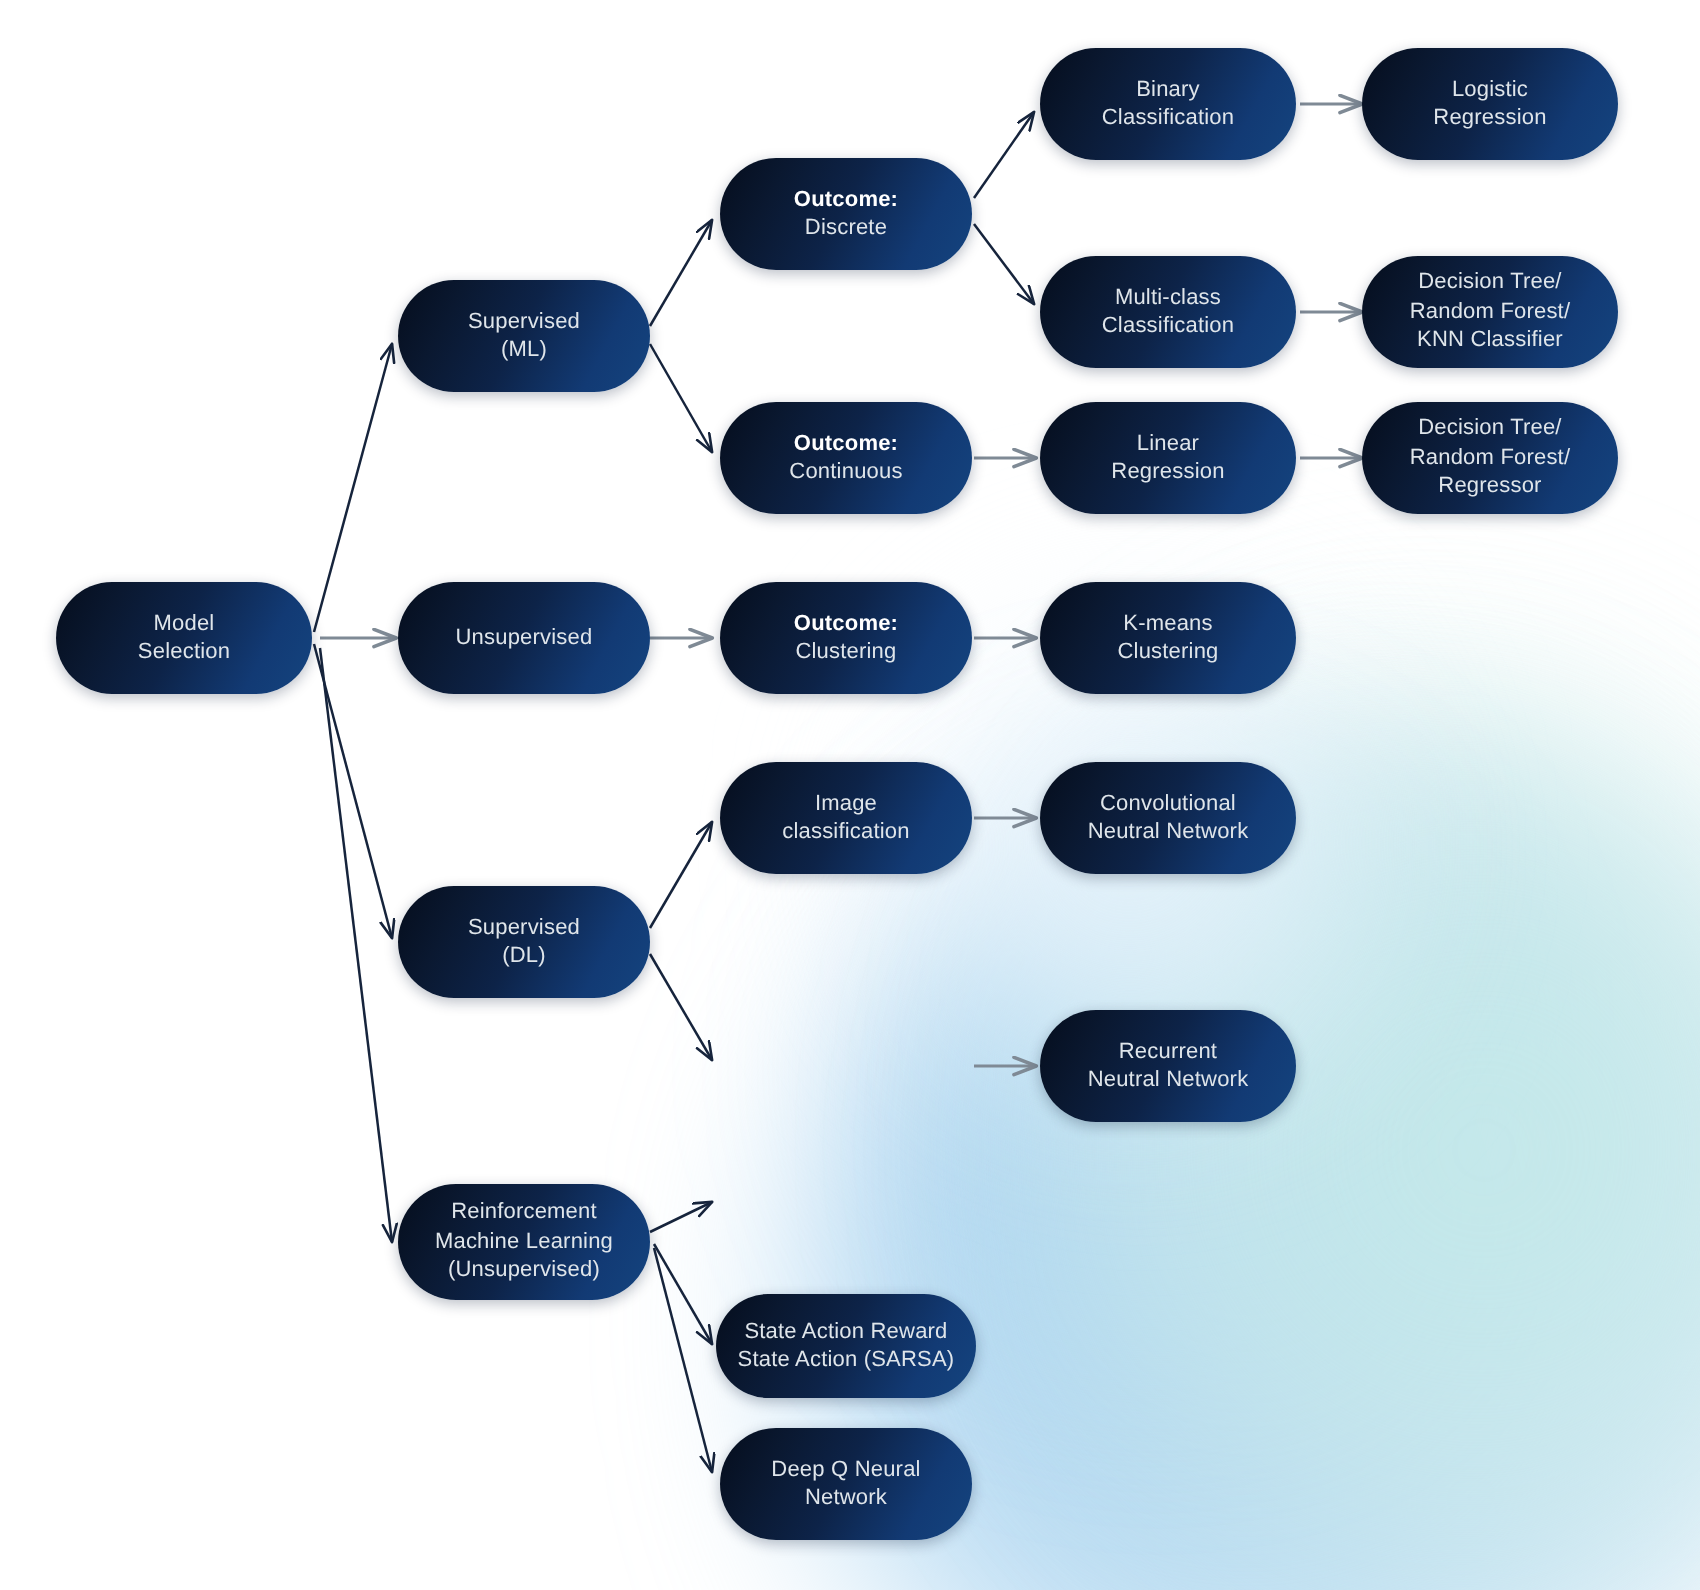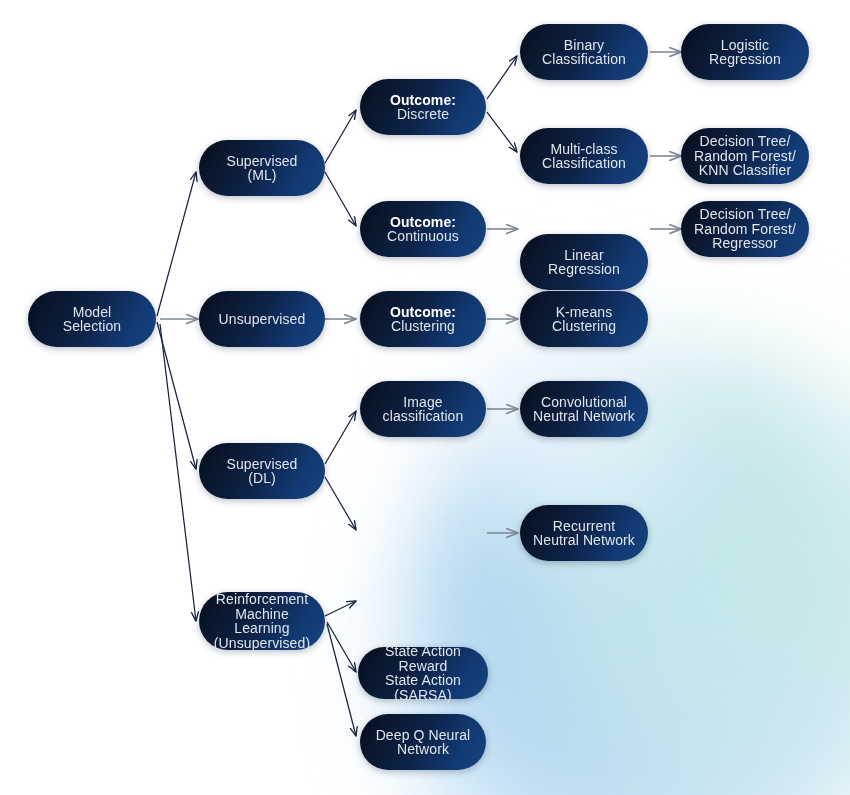--- a/index.html
+++ b/index.html
@@ -42,21 +42,21 @@
   #wires{position:absolute;left:0;top:0;width:850px;height:795px;}
   
   .node{
     position:absolute;
     border-radius:999px;
     background:linear-gradient(118deg,#050d1c 0%, #0a1830 22%, #0d2348 48%, #123a74 78%, #14447f 100%);
     box-shadow:0 2px 7px rgba(10,25,55,.28);
     display:flex;align-items:center;justify-content:center;
     text-align:center;
     color:#dfe5ea;
-    font-size:14px;
+    font-size:11px;
     line-height:14.5px;
     letter-spacing:.1px;
     box-sizing:border-box;
     padding:0 8px;
   }
   .node .l1,.node .l2,.node .l3{display:block;}
   .node .bold{font-weight:bold;color:#ffffff;}
 </style>
 </head>
 <body>
@@ -209,21 +209,21 @@
     </span>
   </div>
 
   <div class="node" style="left:520px;top:128px;width:128px;height:56px;">
     <span>
       <span class="l1">Multi-class</span>
       <span class="l2">Classification</span>
     </span>
   </div>
 
-  <div class="node" style="left:520px;top:201px;width:128px;height:56px;margin-top:33px;">
+  <div class="node" style="left:520px;top:201px;width:128px;height:56px;">
     <span>
       <span class="l1">Linear</span>
       <span class="l2">Regression</span>
     </span>
   </div>
 
   <div class="node" style="left:520px;top:291px;width:128px;height:56px;align-items:center;">
     <span>
       <span class="l1">K-means</span>
       <span class="l2">Clustering</span>

